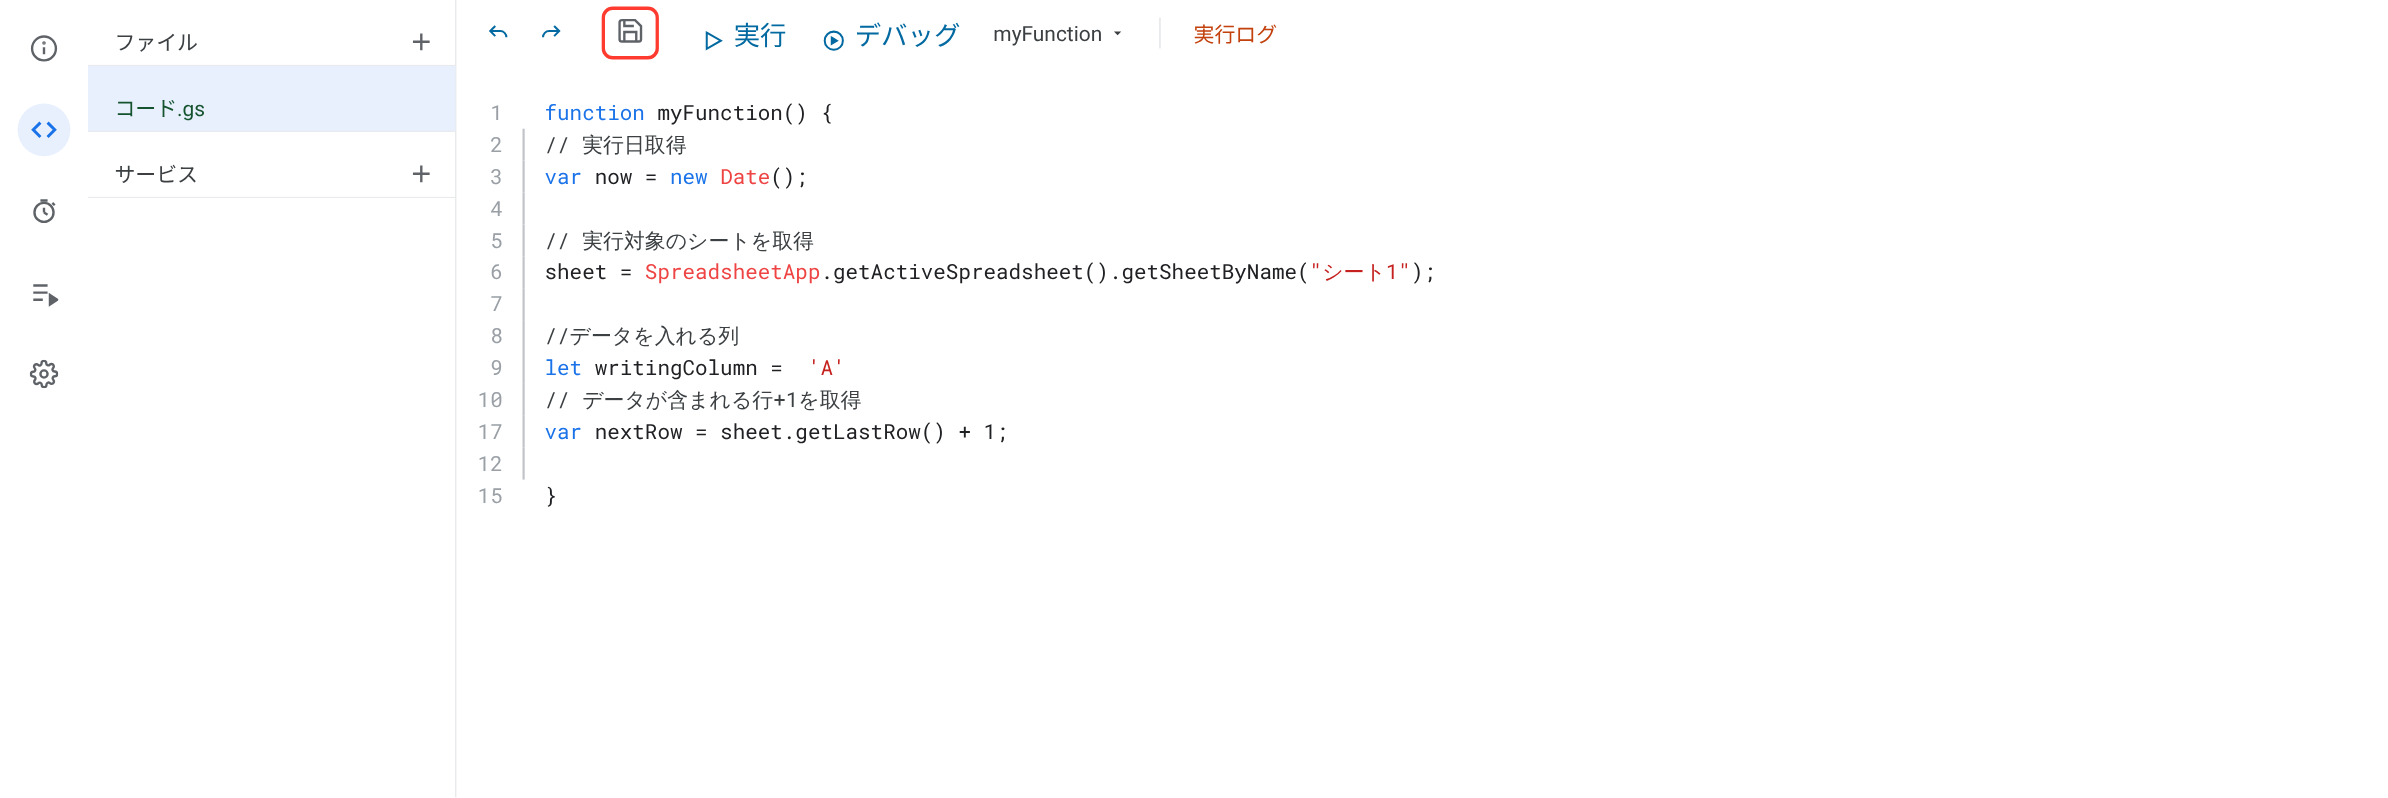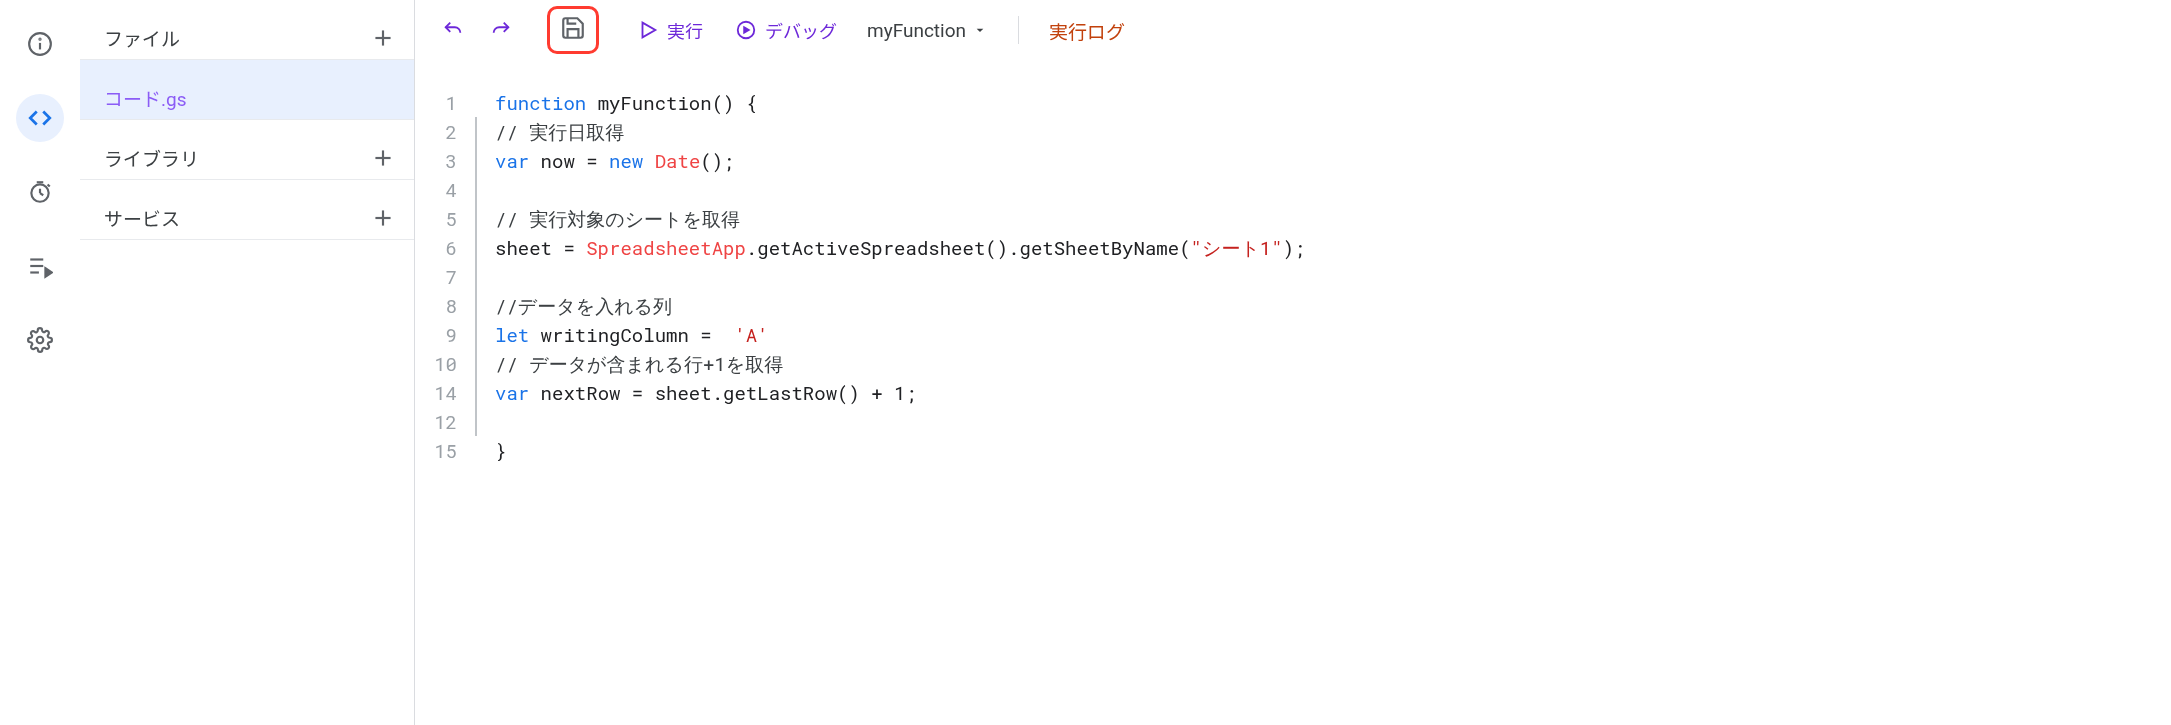--- a/index.html
+++ b/index.html
@@ -47,21 +47,21 @@
       align-items: center;
       justify-content: space-between;
       padding: 16px 18px 0 24px;
       height: 60px;
       border-bottom: 1px solid #e8eaed;
       color: #3c4043;
       font-size: 19px;
     }
     .panel-row.selected {
       background: #e8f0fe;
-      color: #8b5cf6;
+      color: #14532d;
     }
     .panel-row .add-btn {
       color: #5f6368;
       cursor: pointer;
       display: flex;
       align-items: center;
     }
     .panel-row .add-btn svg { width: 26px; height: 26px; }
 
     .editor-area {
@@ -72,28 +72,28 @@
     .toolbar {
       height: 60px;
       display: flex;
       align-items: center;
       padding: 0 18px;
       gap: 8px;
       background: #fff;
     }
     .tool-btn {
       display: flex;
-      align-items: center;
+      align-items: flex-end;
       justify-content: center;
       padding: 8px 12px;
       border-radius: 6px;
       cursor: pointer;
-      color: #6d28d9;
+      color: #0369a1;
       gap: 8px;
-      font-size: 18px;
+      font-size: 24px;
     }
     .tool-btn svg { width: 22px; height: 22px; }
     .tool-btn.icon-only { padding: 8px; width: 40px; height: 40px; }
     .save-btn {
       border: 3px solid #ff3b30;
       border-radius: 10px;
       padding: 6px 10px;
       margin: 0 18px;
     }
     .save-btn svg { width: 26px; height: 26px; color: #5f6368; }
@@ -211,29 +211,20 @@
       <svg viewBox="0 0 24 24" fill="none" stroke="currentColor" stroke-width="2">
           <line x1="12" y1="5" x2="12" y2="19"></line>
           <line x1="5" y1="12" x2="19" y2="12"></line>
         </svg>
     </span>
   </div>
   <div class="panel-row selected">
     <span>コード.gs</span>
   </div>
   <div class="panel-row">
-    <span>ライブラリ</span>
-    <span class="add-btn">
-      <svg viewBox="0 0 24 24" fill="none" stroke="currentColor" stroke-width="2">
-          <line x1="12" y1="5" x2="12" y2="19"></line>
-          <line x1="5" y1="12" x2="19" y2="12"></line>
-        </svg>
-    </span>
-  </div>
-  <div class="panel-row">
     <span>サービス</span>
     <span class="add-btn">
       <svg viewBox="0 0 24 24" fill="none" stroke="currentColor" stroke-width="2">
           <line x1="12" y1="5" x2="12" y2="19"></line>
           <line x1="5" y1="12" x2="19" y2="12"></line>
         </svg>
     </span>
   </div>
 </div>
 
@@ -287,17 +278,17 @@
       <div class="code-line"><div class="gutter">1</div><div class="line-deco"></div><div class="code-text"><span class="tk-kw">function</span><span> </span><span class="tk-id">myFunction</span><span>() {</span></div></div>
       <div class="code-line"><div class="gutter">2</div><div class="line-deco bar"></div><div class="code-text"><span class="tk-cm">// 実行日取得</span></div></div>
       <div class="code-line"><div class="gutter">3</div><div class="line-deco bar"></div><div class="code-text"><span class="tk-var">var</span><span> now = </span><span class="tk-new">new</span><span> </span><span class="tk-type">Date</span><span>();</span></div></div>
       <div class="code-line"><div class="gutter">4</div><div class="line-deco bar"></div><div class="code-text"><span></span></div></div>
       <div class="code-line"><div class="gutter">5</div><div class="line-deco bar"></div><div class="code-text"><span class="tk-cm">// 実行対象のシートを取得</span></div></div>
       <div class="code-line"><div class="gutter">6</div><div class="line-deco bar"></div><div class="code-text"><span class="tk-id">sheet = </span><span class="tk-type">SpreadsheetApp</span><span>.getActiveSpreadsheet().getSheetByName(</span><span class="tk-str">"シート1"</span><span>);</span></div></div>
       <div class="code-line"><div class="gutter">7</div><div class="line-deco bar"></div><div class="code-text"><span></span></div></div>
       <div class="code-line"><div class="gutter">8</div><div class="line-deco bar"></div><div class="code-text"><span class="tk-cm">//データを入れる列</span></div></div>
       <div class="code-line"><div class="gutter">9</div><div class="line-deco bar"></div><div class="code-text"><span class="tk-var">let</span><span> writingColumn =  </span><span class="tk-str">'A'</span></div></div>
       <div class="code-line"><div class="gutter">10</div><div class="line-deco bar"></div><div class="code-text"><span class="tk-cm">// データが含まれる行+1を取得</span></div></div>
-      <div class="code-line"><div class="gutter">14</div><div class="line-deco bar"></div><div class="code-text"><span class="tk-var">var</span><span> nextRow = sheet.getLastRow() + 1;</span></div></div>
+      <div class="code-line"><div class="gutter">17</div><div class="line-deco bar"></div><div class="code-text"><span class="tk-var">var</span><span> nextRow = sheet.getLastRow() + 1;</span></div></div>
       <div class="code-line"><div class="gutter">12</div><div class="line-deco bar"></div><div class="code-text"><span></span></div></div>
       <div class="code-line"><div class="gutter">15</div><div class="line-deco"></div><div class="code-text"><span>}</span></div></div>
     </div>
 </div>
 
 </body></html>

